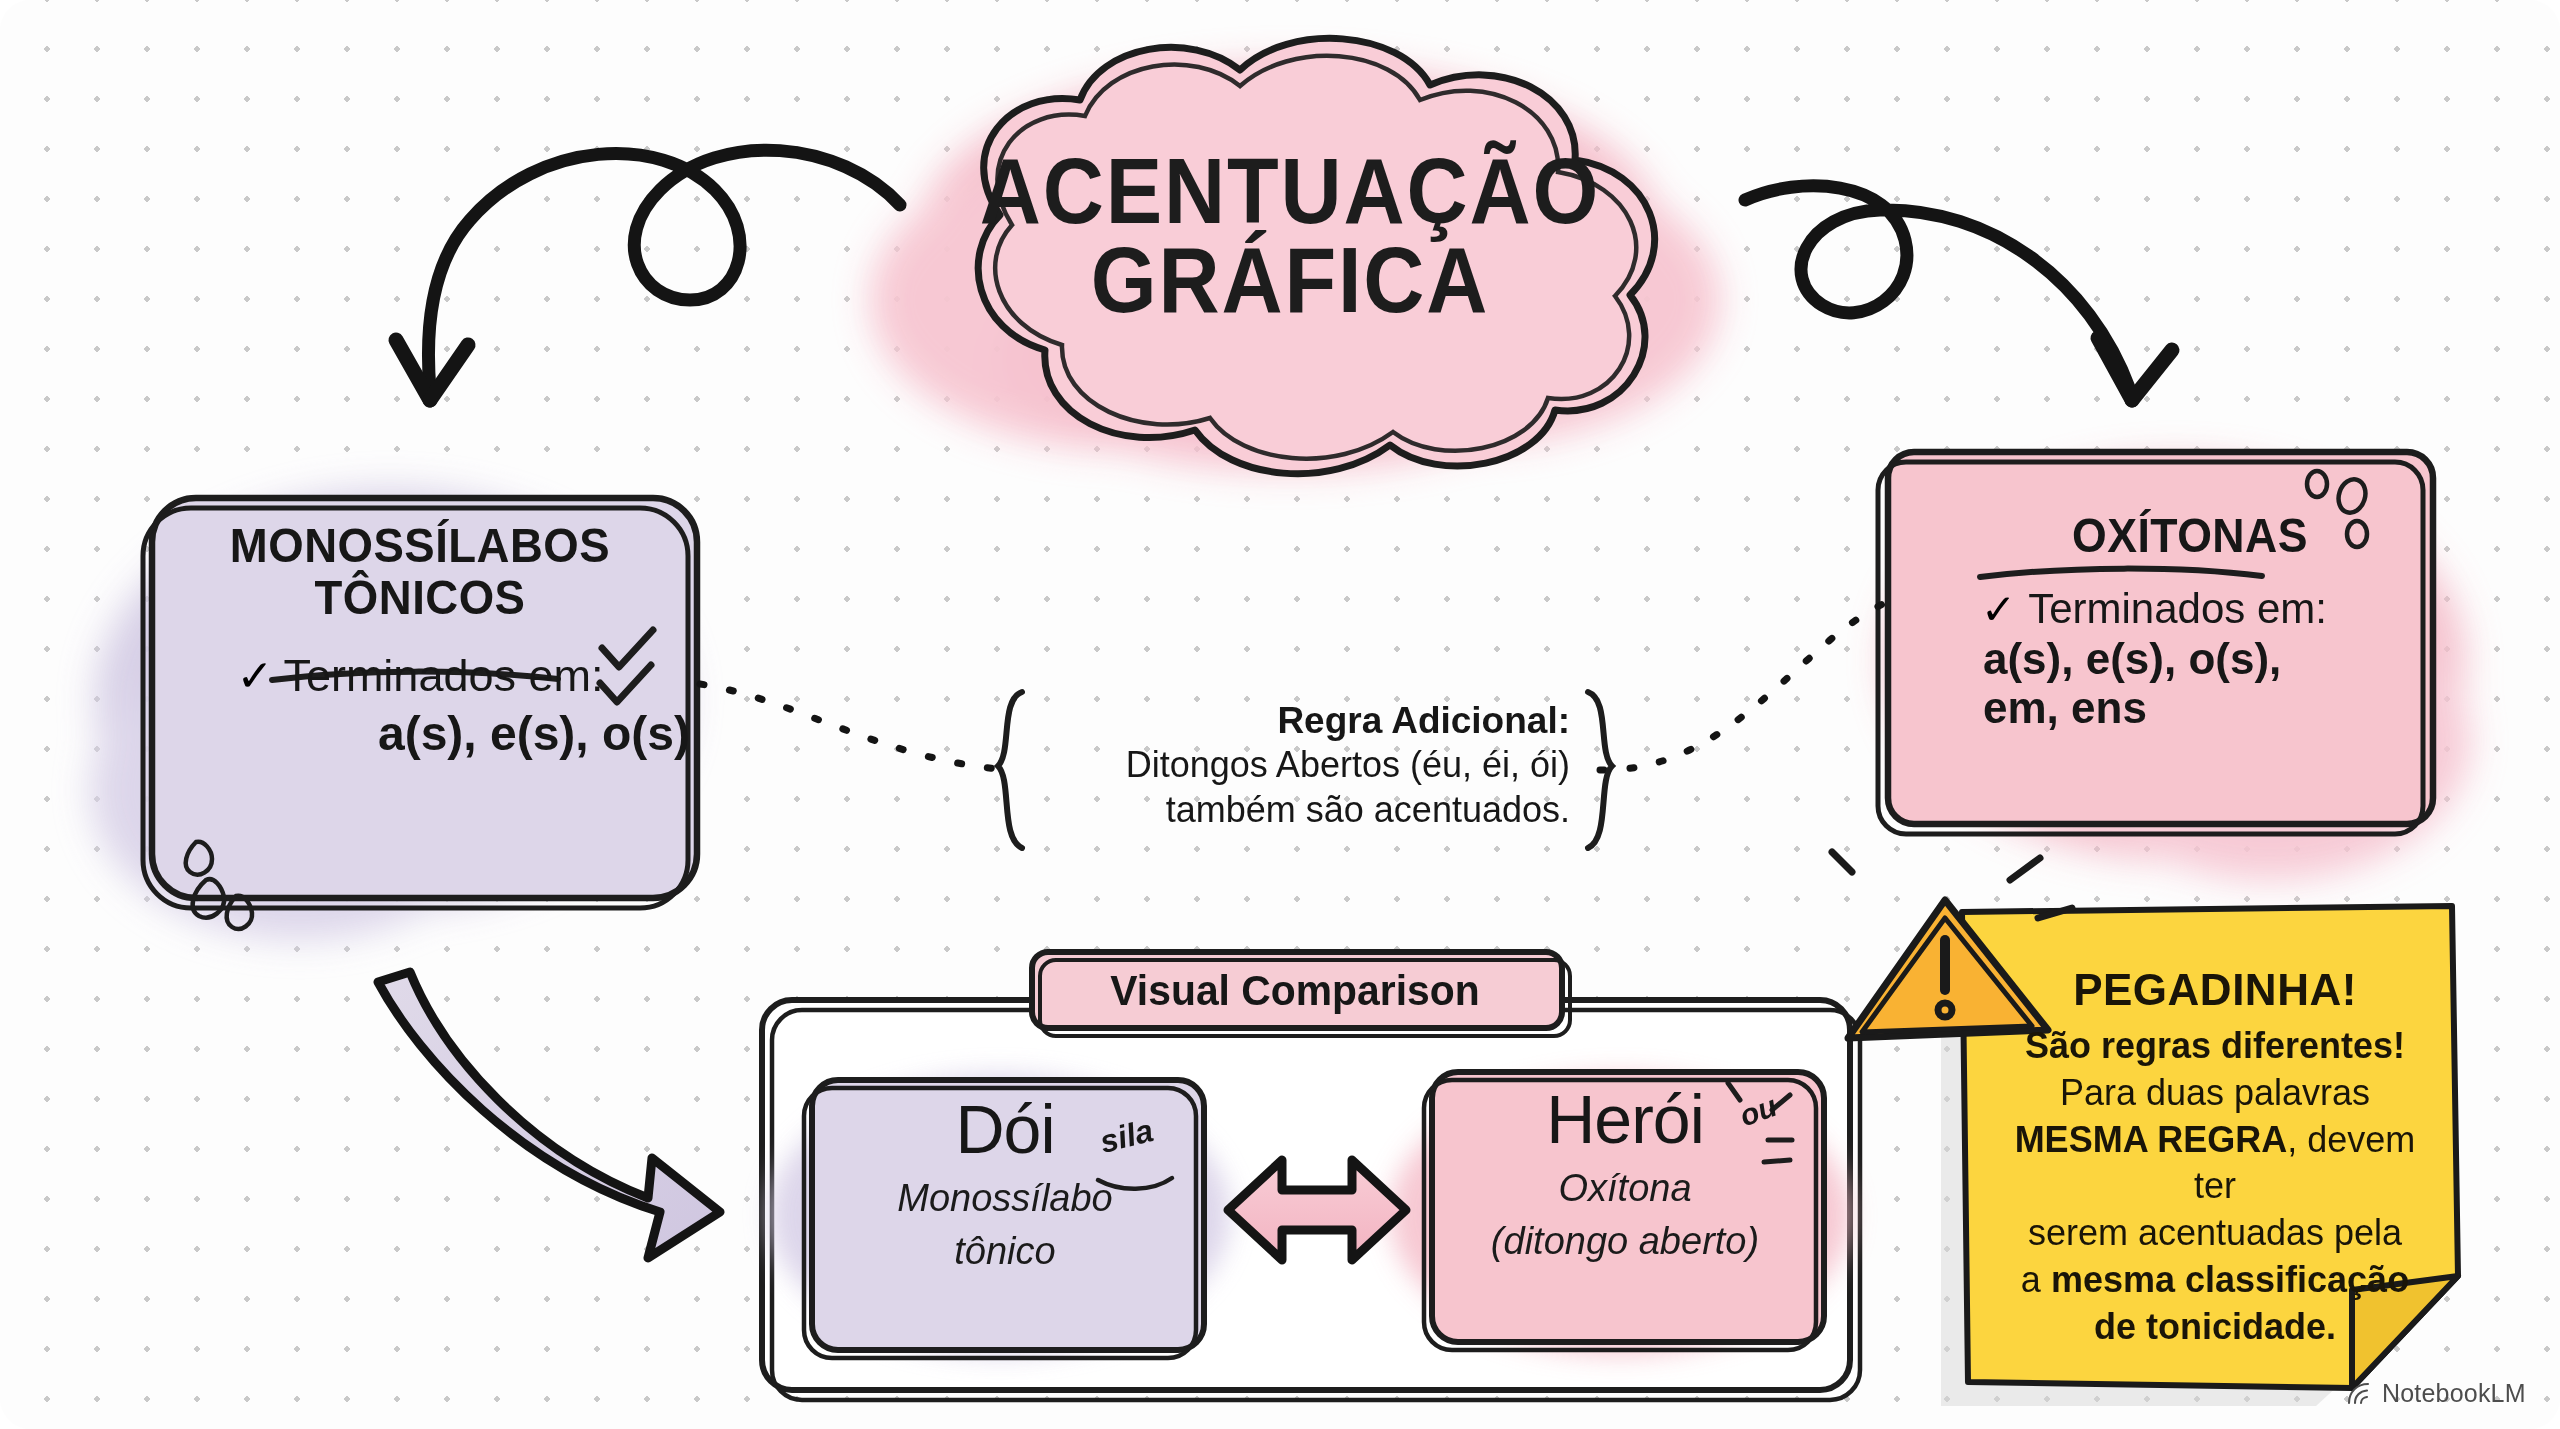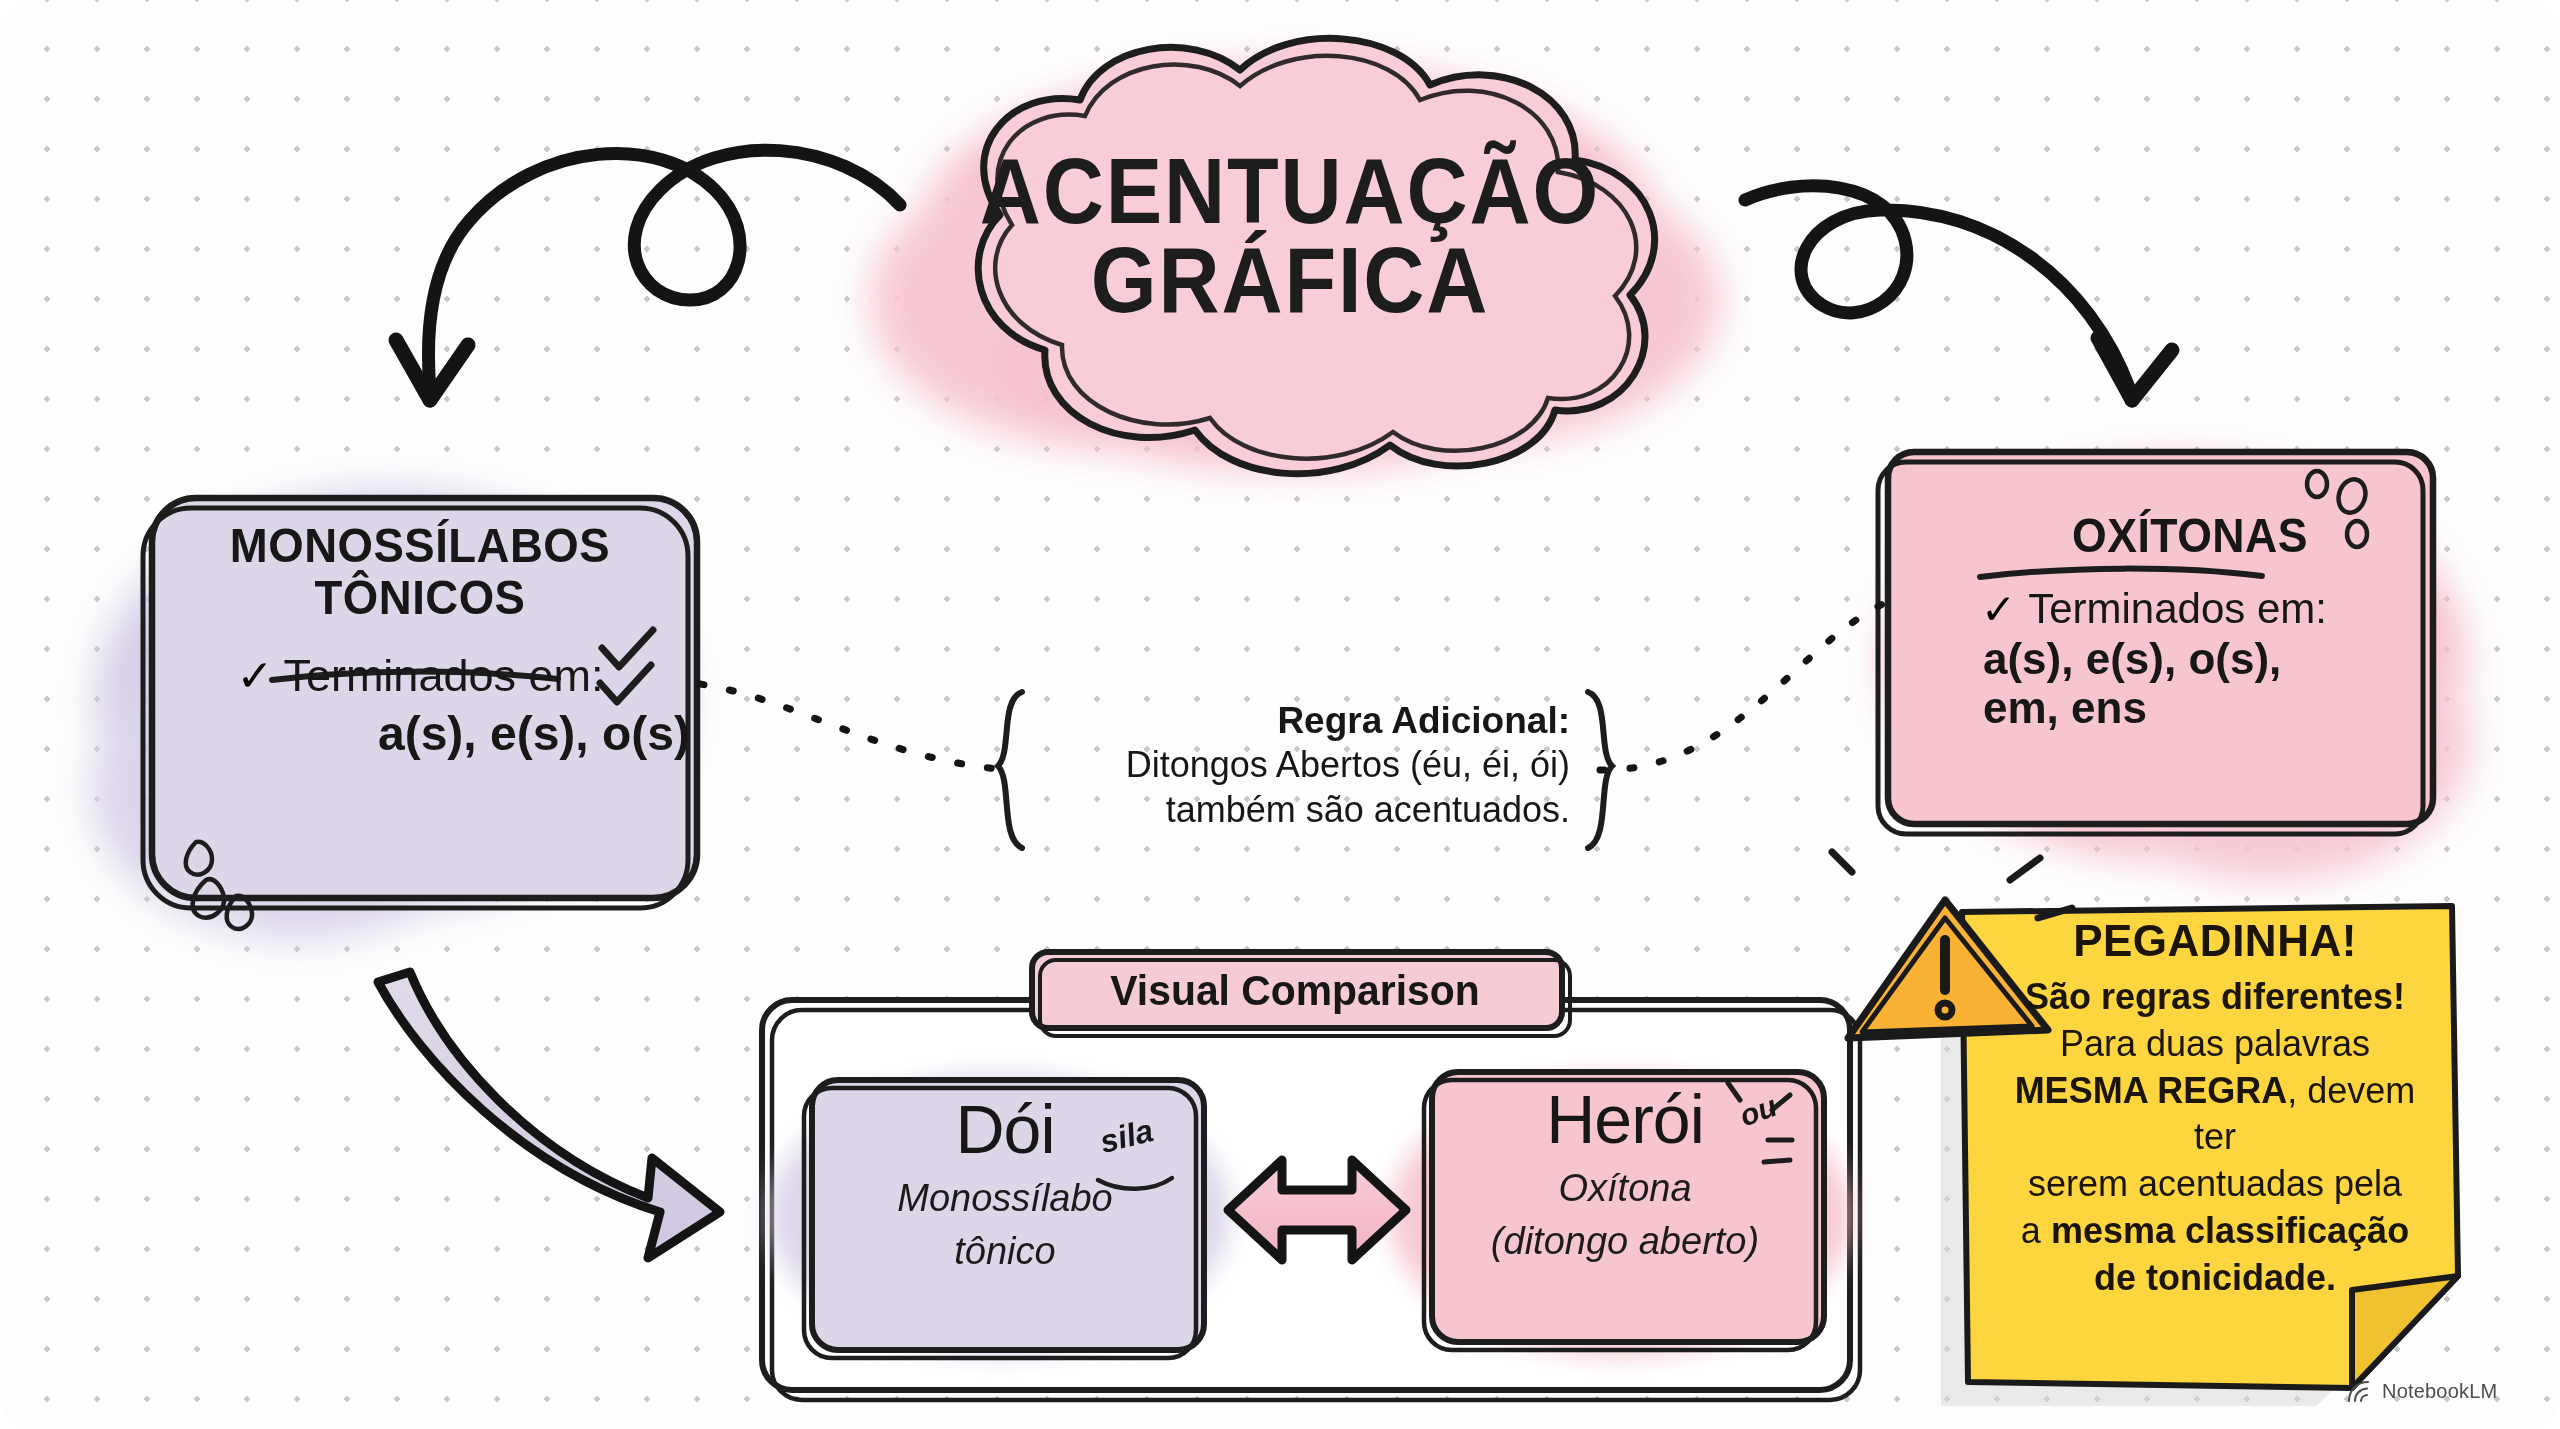--- a/index.html
+++ b/index.html
@@ -77,35 +77,35 @@
     font-size: 43px; font-weight: bold; color: #171717;
     transform: scaleX(0.95);
   }
   #card-doi { left: 810px; top: 1090px; width: 390px; text-align: center; }
   #card-heroi { left: 1430px; top: 1080px; width: 390px; text-align: center; }
   .word-big { font-size: 68px; font-weight: normal; color: #171717; letter-spacing: -1px; }
   .word-sub { font-size: 38px; font-style: italic; color: #1b1b1b; line-height: 1.18; margin-top: 8px; }
 
   
   #note-text {
-    left: 2005px; top: 916px;
+    left: 2005px; top: 965px;
     width: 420px;
     text-align: center;
     color: #1a1508;
   }
   #note-text .note-head { font-size: 44px; font-weight: bold; letter-spacing: 0.5px; }
   #note-text .note-l { font-size: 36px; line-height: 1.30; }
   #note-text .b { font-weight: bold; }
   #note-text .n { font-weight: normal; }
 
   
   #watermark {
     left: 2346px; top: 1379px;
     display: flex; align-items: center; gap: 9px;
-    color: #4d4d4d; font-size: 20px; letter-spacing: 0.2px;
+    color: #4d4d4d; font-size: 25px; letter-spacing: 0.2px;
   }
   
   .doodle-txt { position: absolute; font-style: italic; font-weight: bold; color: #171717; }
 </style>
 </head>
 <body>
 
 <div id="canvas">
 
   <svg class="svg-layer" viewBox="0 0 2560 1429">

